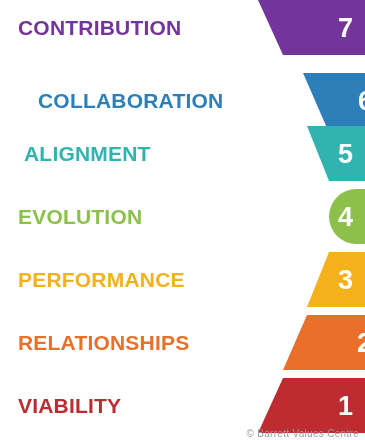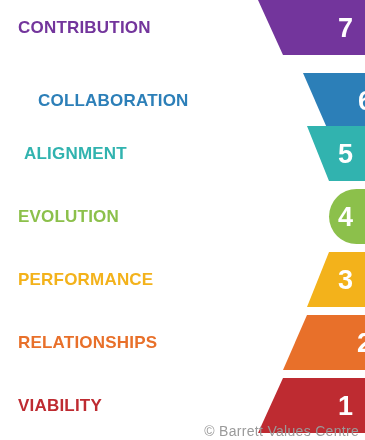--- a/index.html
+++ b/index.html
@@ -17,21 +17,21 @@
   .level-row{
     position:absolute;
     left:0;
     width:365px;
     display:flex;
     align-items:center;
   }
   .level-label{
     position:absolute;
     left:18px;
-    font-size:17px;
+    font-size:21px;
     font-weight:700;
     letter-spacing:0.2px;
     white-space:nowrap;
     line-height:1;
     text-transform:uppercase;
   }
   .band{
     position:absolute;
     top:0;
     height:100%;
@@ -44,21 +44,21 @@
     transform:translateY(-50%);
     color:#ffffff;
     font-size:27px;
     font-weight:700;
     line-height:1;
   }
   #copyright{
     position:absolute;
     right:6px;
     bottom:1px;
-    font-size:14px;
+    font-size:10px;
     color:#9a9a9a;
     letter-spacing:0.3px;
     white-space:nowrap;
     font-family:"Liberation Sans","DejaVu Sans",sans-serif;
   }
 </style>
 </head>
 <body>
 
 <div id="diagram">

